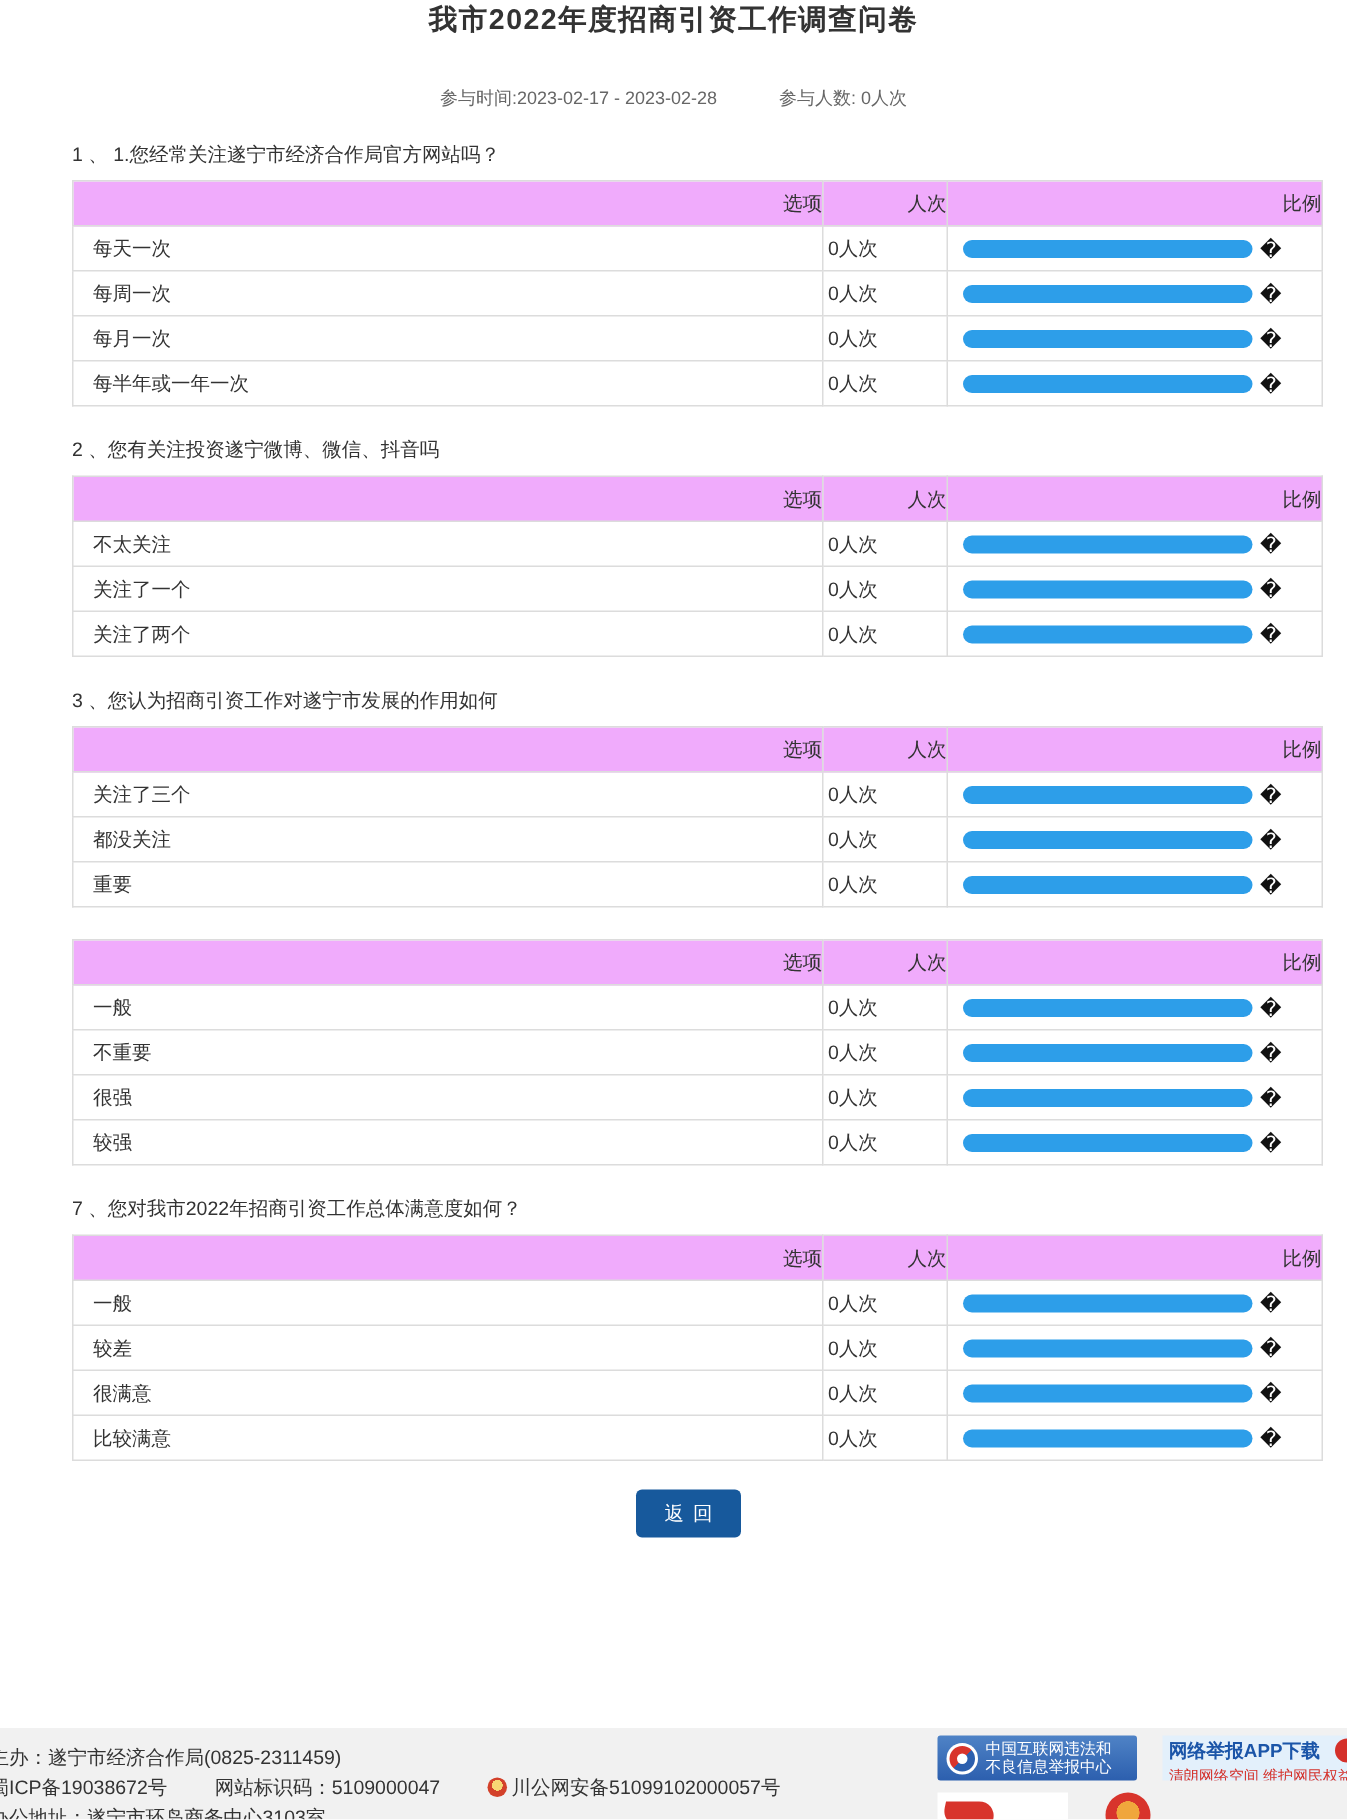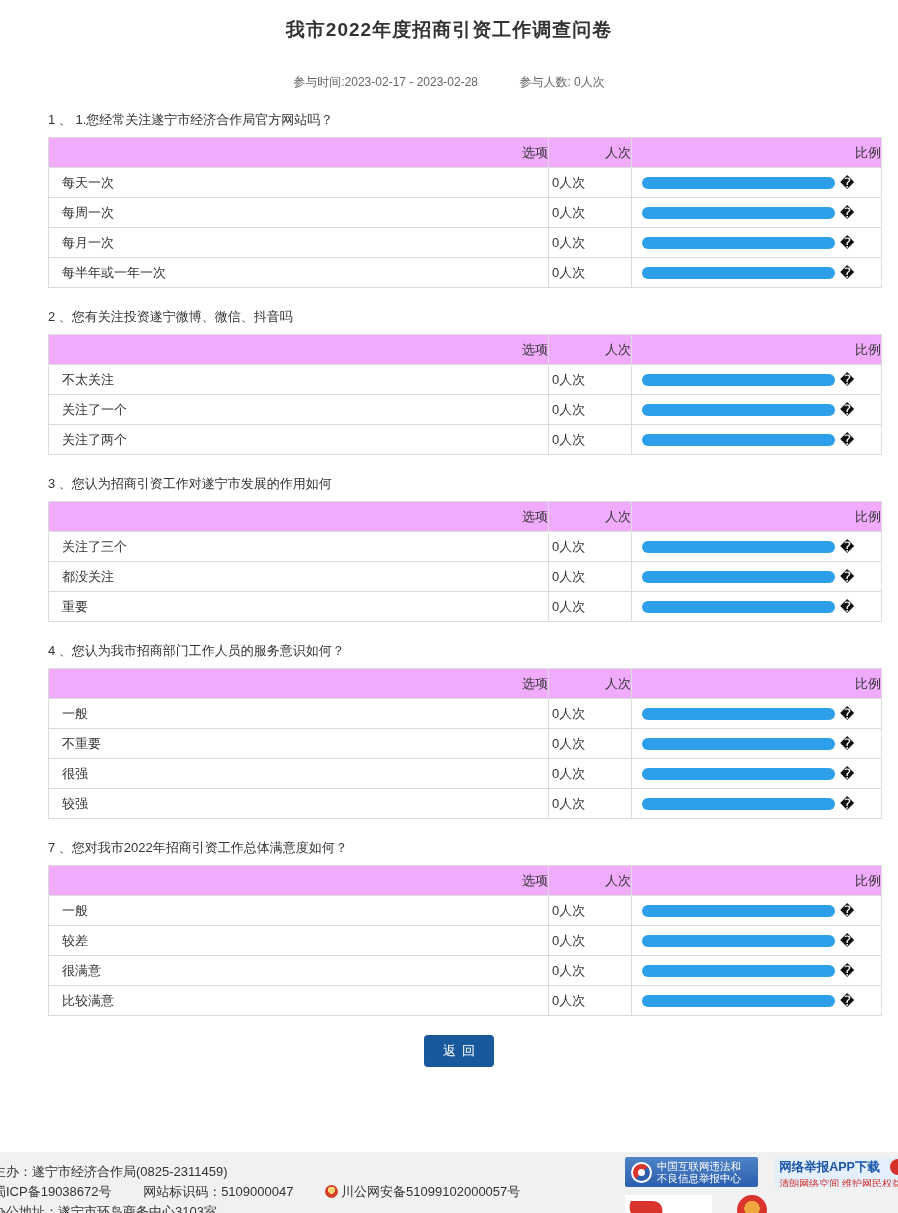--- a/index.html
+++ b/index.html
@@ -2,21 +2,21 @@
 <html><head>
 <meta charset="utf-8">
 <style>
   * { margin: 0; padding: 0; box-sizing: border-box; }
   html, body { width: 898px; height: 1213px; overflow: hidden; background: #fff;
     font-family: "Liberation Sans", "DejaVu Sans", sans-serif; color: #333; }
 
   .page { width: 898px; height: 1213px; position: relative; background: #fff; }
 
   .survey-title { text-align: center; font-size: 19px; font-weight: bold; color: #333;
-    padding-top: 17px; letter-spacing: 1px; }
+    letter-spacing: 1px; }
 
   .meta-line { text-align: center; margin-top: 31px; font-size: 12px; color: #666; }
   .meta-line span { margin: 0 19px; }
 
   .intro { margin: 30px 17px 0 48px; font-size: 13px; color: #333; text-indent: 2em; line-height: 17px; }
 
   .questions { margin: 0 17px 0 48px; }
   .question { margin-top: 21px; }
   .q-title { font-size: 13px; color: #333; line-height: 16px; margin-bottom: 9px; font-weight: normal; }
 
@@ -251,21 +251,20 @@
           <span class="ratio-bar"></span>
           <span class="ratio-value">�</span>
         </span>
       </td>
     </tr>
   </tbody>
       </table>
     </div>
 
     <div class="question">
-      <div class="q-title">4 、您认为我市招商部门工作人员的服务意识如何？</div>
       <table class="result-table">
         <colgroup>
             <col class="c-option">
             <col class="c-count">
             <col class="c-ratio">
           </colgroup>
         <thead>
           <tr>
             <th>选项</th>
             <th>人次</th>

